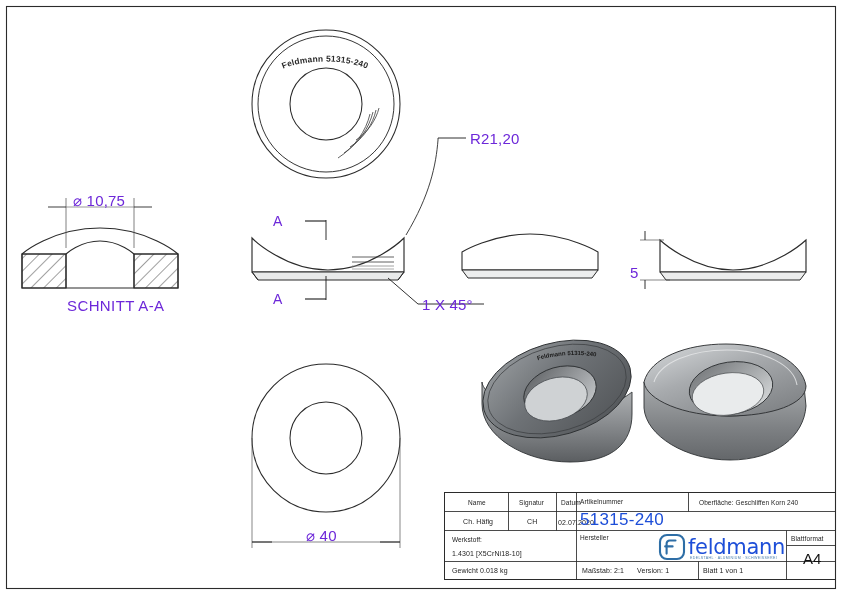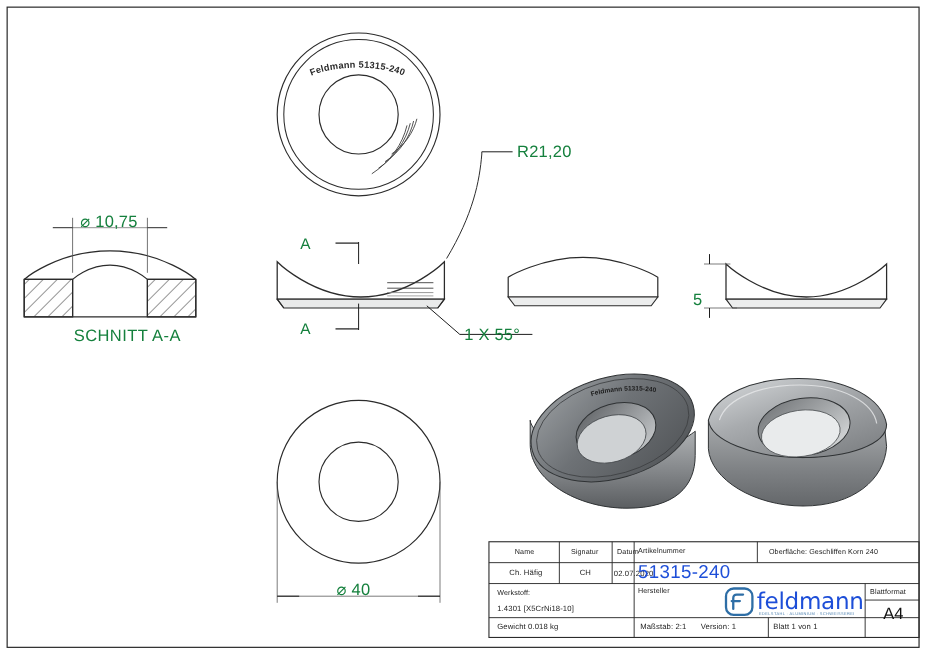--- a/index.html
+++ b/index.html
@@ -5,21 +5,21 @@
   html,body{margin:0;padding:0;background:#ffffff;}
   body{
     width:842px;height:595px;overflow:hidden;
     font-family:"Liberation Sans", sans-serif;
     color:#1a1a1a;
     -webkit-font-smoothing:antialiased;
   }
   #sheet{position:relative;width:842px;height:595px;background:#fff;}
   #sheet svg.layer{position:absolute;left:0;top:0;width:842px;height:595px;}
 
-  .lbl{position:absolute;white-space:nowrap;font-family:"Liberation Sans", sans-serif;color:#15803d;}
+  .lbl{position:absolute;white-space:nowrap;font-family:"Liberation Sans", sans-serif;color:#6d28d9;}
 
   
   .dim{font-size:15px;letter-spacing:.2px;}
   .viewname{font-size:15px;letter-spacing:.4px;}
   .sectletter{font-size:13px;font-weight:400;}
 
   
   .tb-h{font-size:6.5px;color:#222;letter-spacing:.1px;}
   .tb-v{font-size:7px;color:#222;letter-spacing:.1px;}
   .tb-big{font-size:17px;color:#1d4ed8;letter-spacing:.3px;}
@@ -288,21 +288,21 @@
 
   <div class="lbl dim" style="left:73px;top:192px;">⌀ 10,75</div>
 
   <div class="lbl viewname" style="left:67px;top:297px;text-align:right;">SCHNITT A-A</div>
 
   <div class="lbl sectletter" style="left:273px;top:213px;font-size:14px;">A</div>
   <div class="lbl sectletter" style="left:273px;top:291px;font-size:14px;">A</div>
 
   <div class="lbl dim" style="left:470px;top:130px;">R21,20</div>
 
-  <div class="lbl dim" style="left:422px;top:296px;">1 X 55°</div>
+  <div class="lbl dim" style="left:422px;top:296px;">1 X 45°</div>
 
   <div class="lbl dim" style="left:630px;top:264px;">5</div>
 
   <div class="lbl dim" style="left:306px;top:527px;">⌀ 40</div>
 
   <div class="lbl tb-h" style="left:468px;top:499px;">Name</div>
   <div class="lbl tb-h" style="left:519px;top:499px;">Signatur</div>
   <div class="lbl tb-h" style="left:561px;top:499px;">Datum</div>
   <div class="lbl tb-h" style="left:580px;top:498px;">Artikelnummer</div>
   <div class="lbl tb-h" style="left:699px;top:499px;">Oberfläche:  Geschliffen Korn 240</div>

